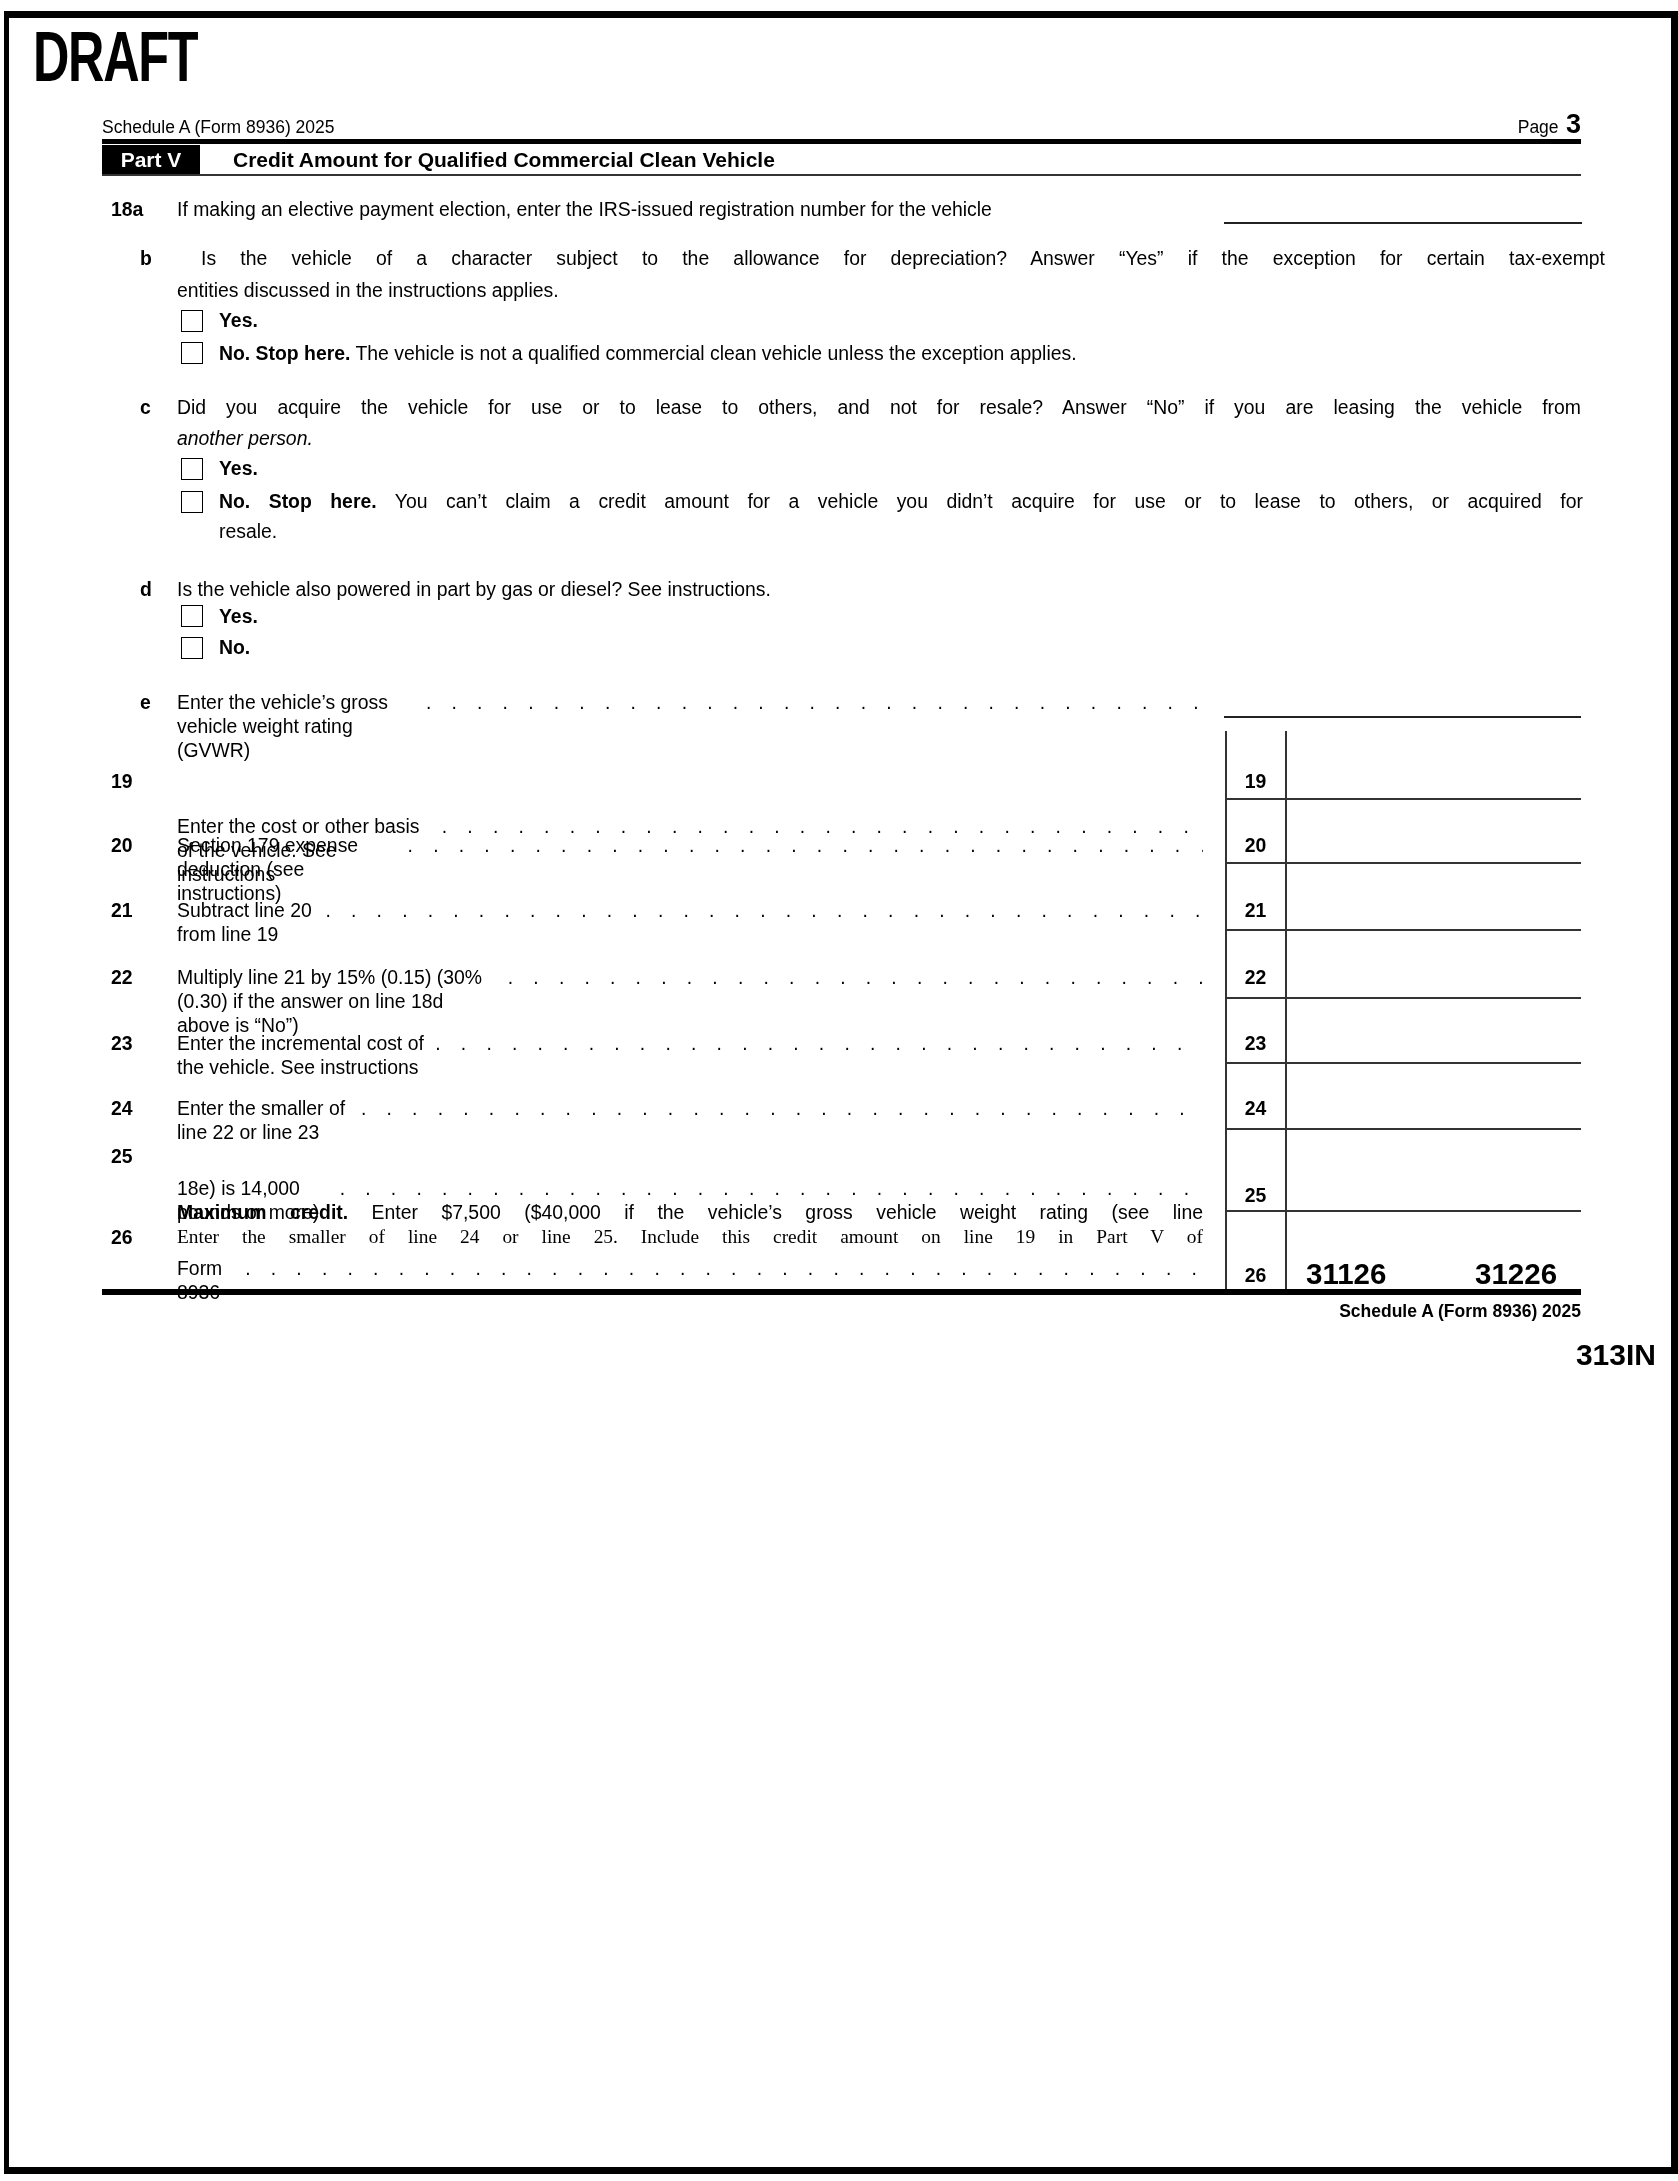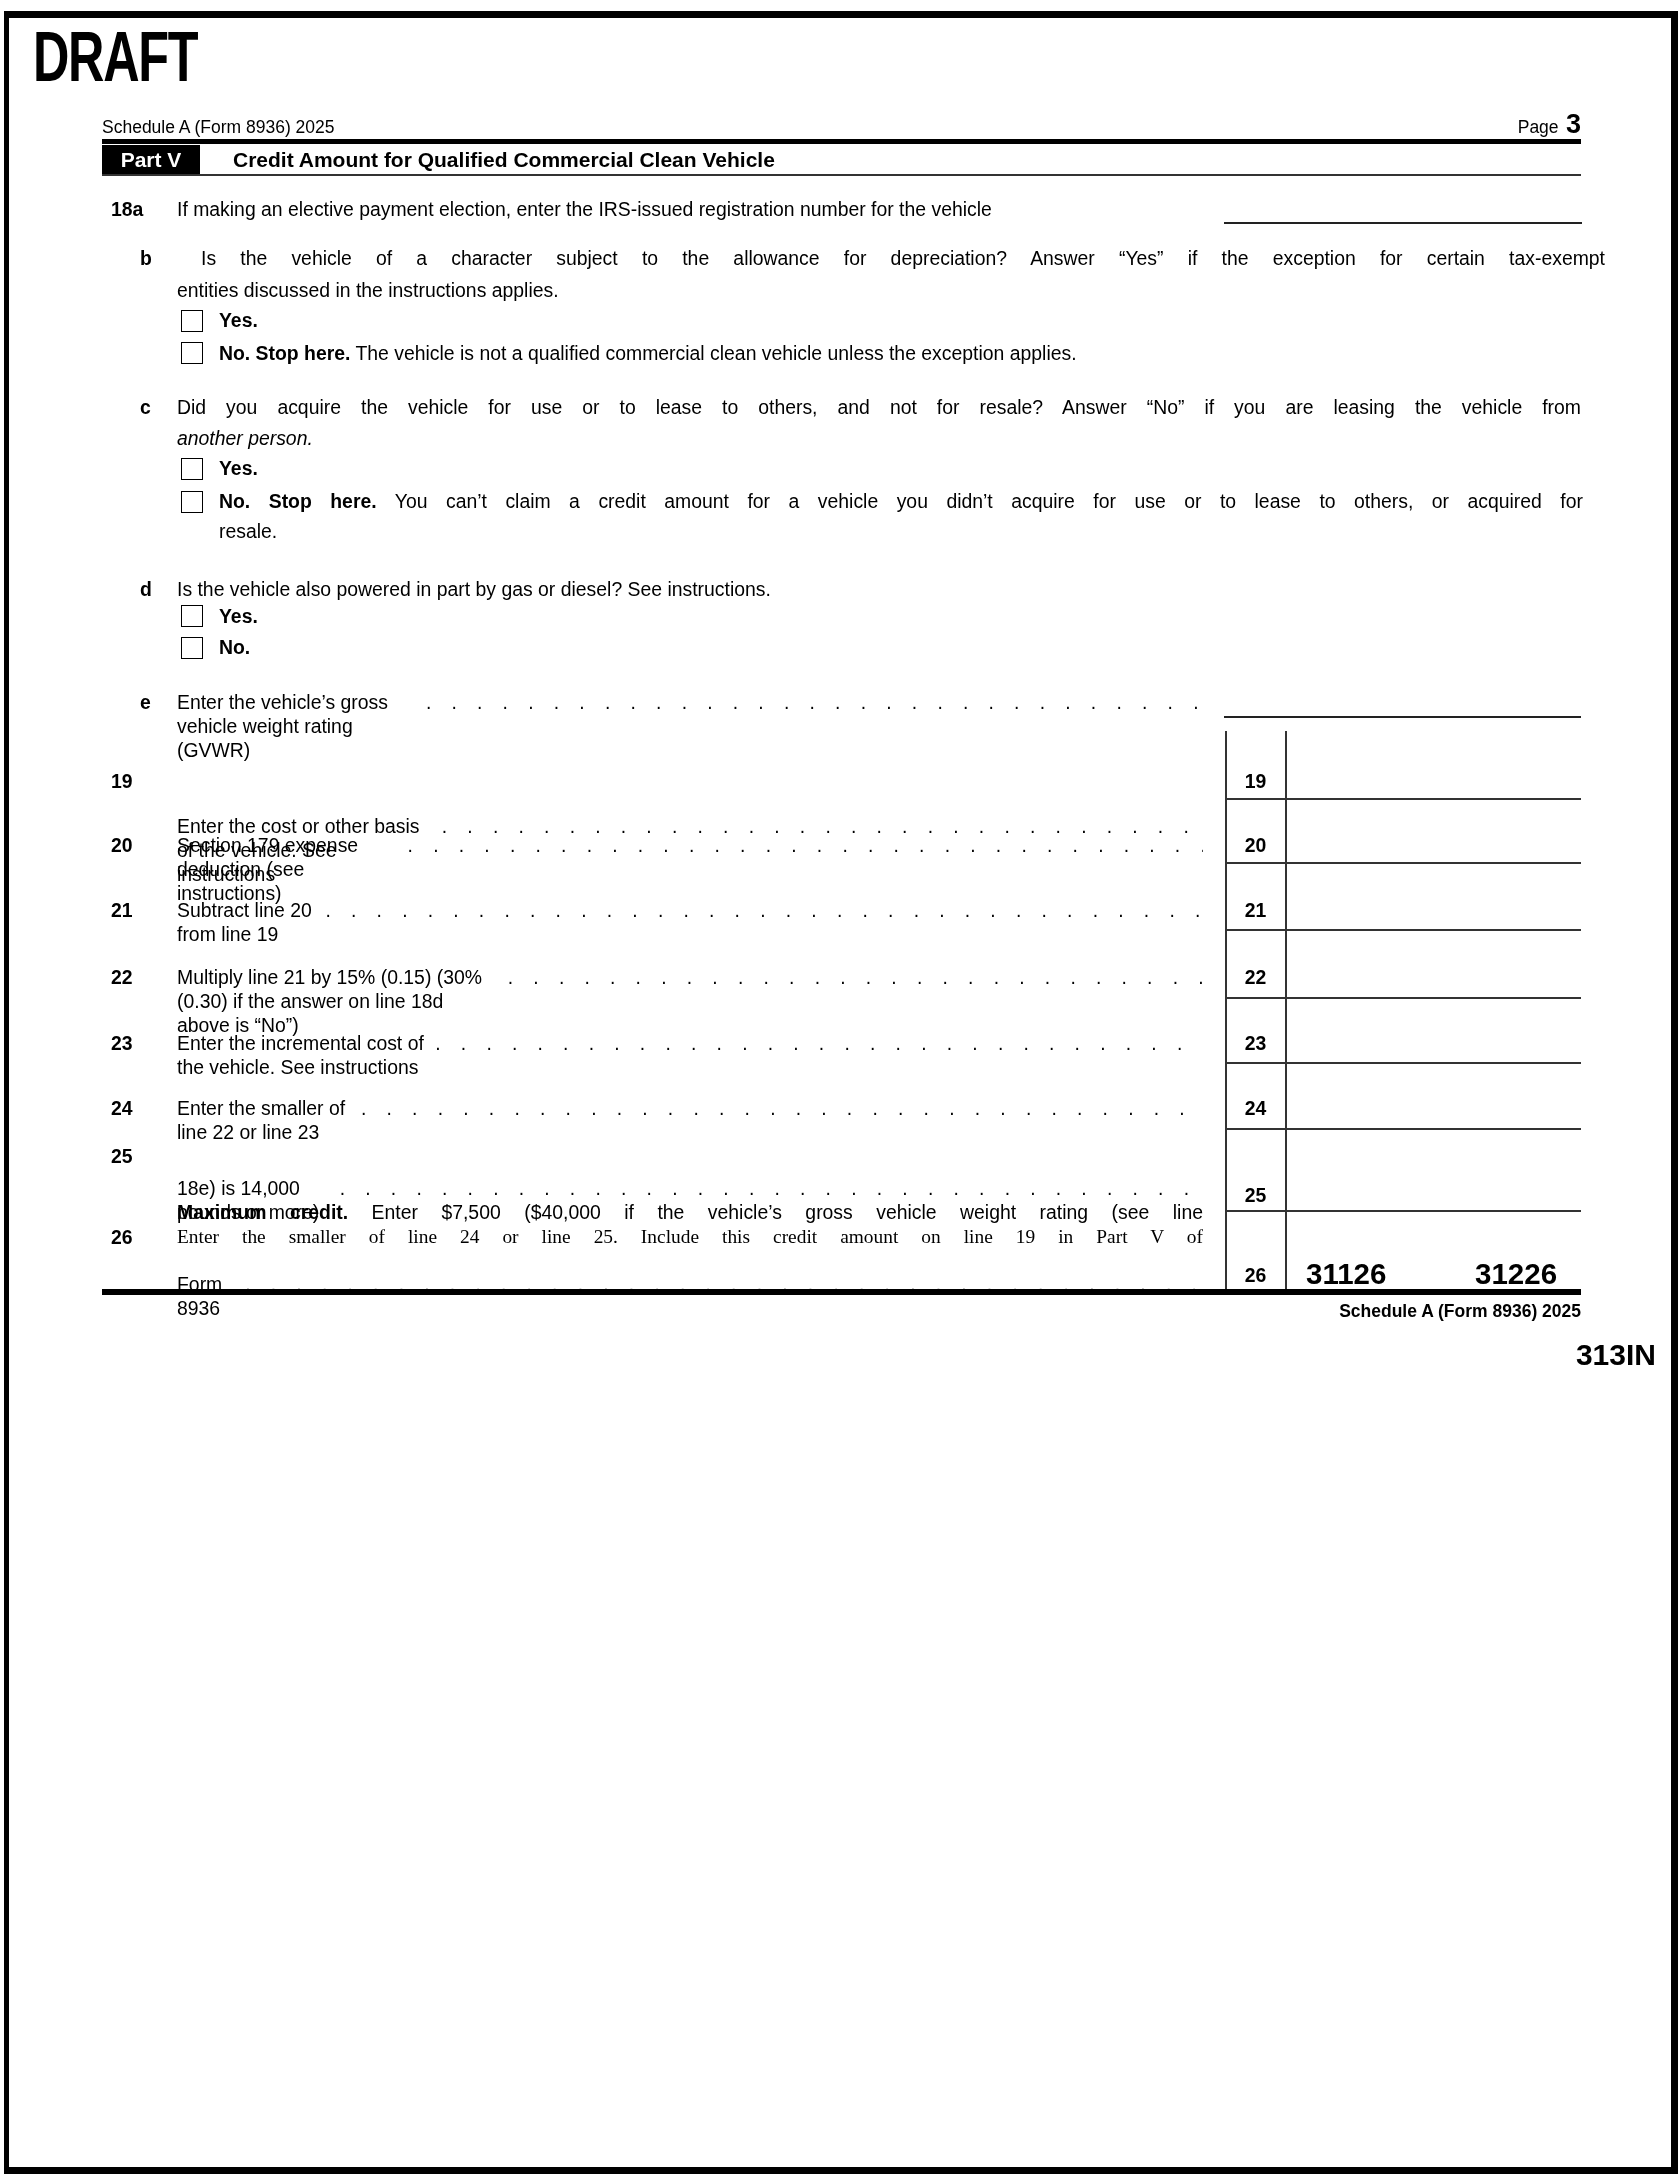--- a/index.html
+++ b/index.html
@@ -162,21 +162,21 @@
   </div>
   <div class="abs qtext flexrow w-cell" style="top:1176px;">
     <span>18e) is 14,000 pounds or more)</span>
       <span class="leader">. . . . . . . . . . . . . . . . . . . . . . . . . . . . . . . . . . . . . . . . . . . . . . . . . . . . . . . . . . . . </span>
   </div>
   <div class="abs ncell" style="top:1183px;">25</div>
   <div class="abs amount-cell" style="top:1130px;height:79px;"></div>
 
   <div class="abs qnum" style="top:1225px;">26</div>
   <div class="abs qtext w-cell just" style="top:1225px;font-family:Liberation Serif, serif;">Enter the smaller of line 24 or line 25. Include this credit amount on line 19 in Part V of</div>
-  <div class="abs qtext flexrow w-cell" style="top:1256px;margin-top:16px;">
+  <div class="abs qtext flexrow w-cell" style="top:1256px;">
     <span>Form 8936</span>
       <span class="leader">. . . . . . . . . . . . . . . . . . . . . . . . . . . . . . . . . . . . . . . . . . . . . . . . . . . . . . . . . . . . </span>
   </div>
   <div class="abs ncell" style="top:1263px;">26</div>
   <div class="abs amount-cell" style="top:1212px;height:78px;"></div>
   <div class="abs val" style="left:1306px;top:1257px;">31126</div>
   <div class="abs val" style="left:1475px;top:1257px;">31226</div>
 
   <div class="abs foot-id">Schedule A (Form 8936) 2025</div>
   <div class="abs foot-code">313IN</div>

